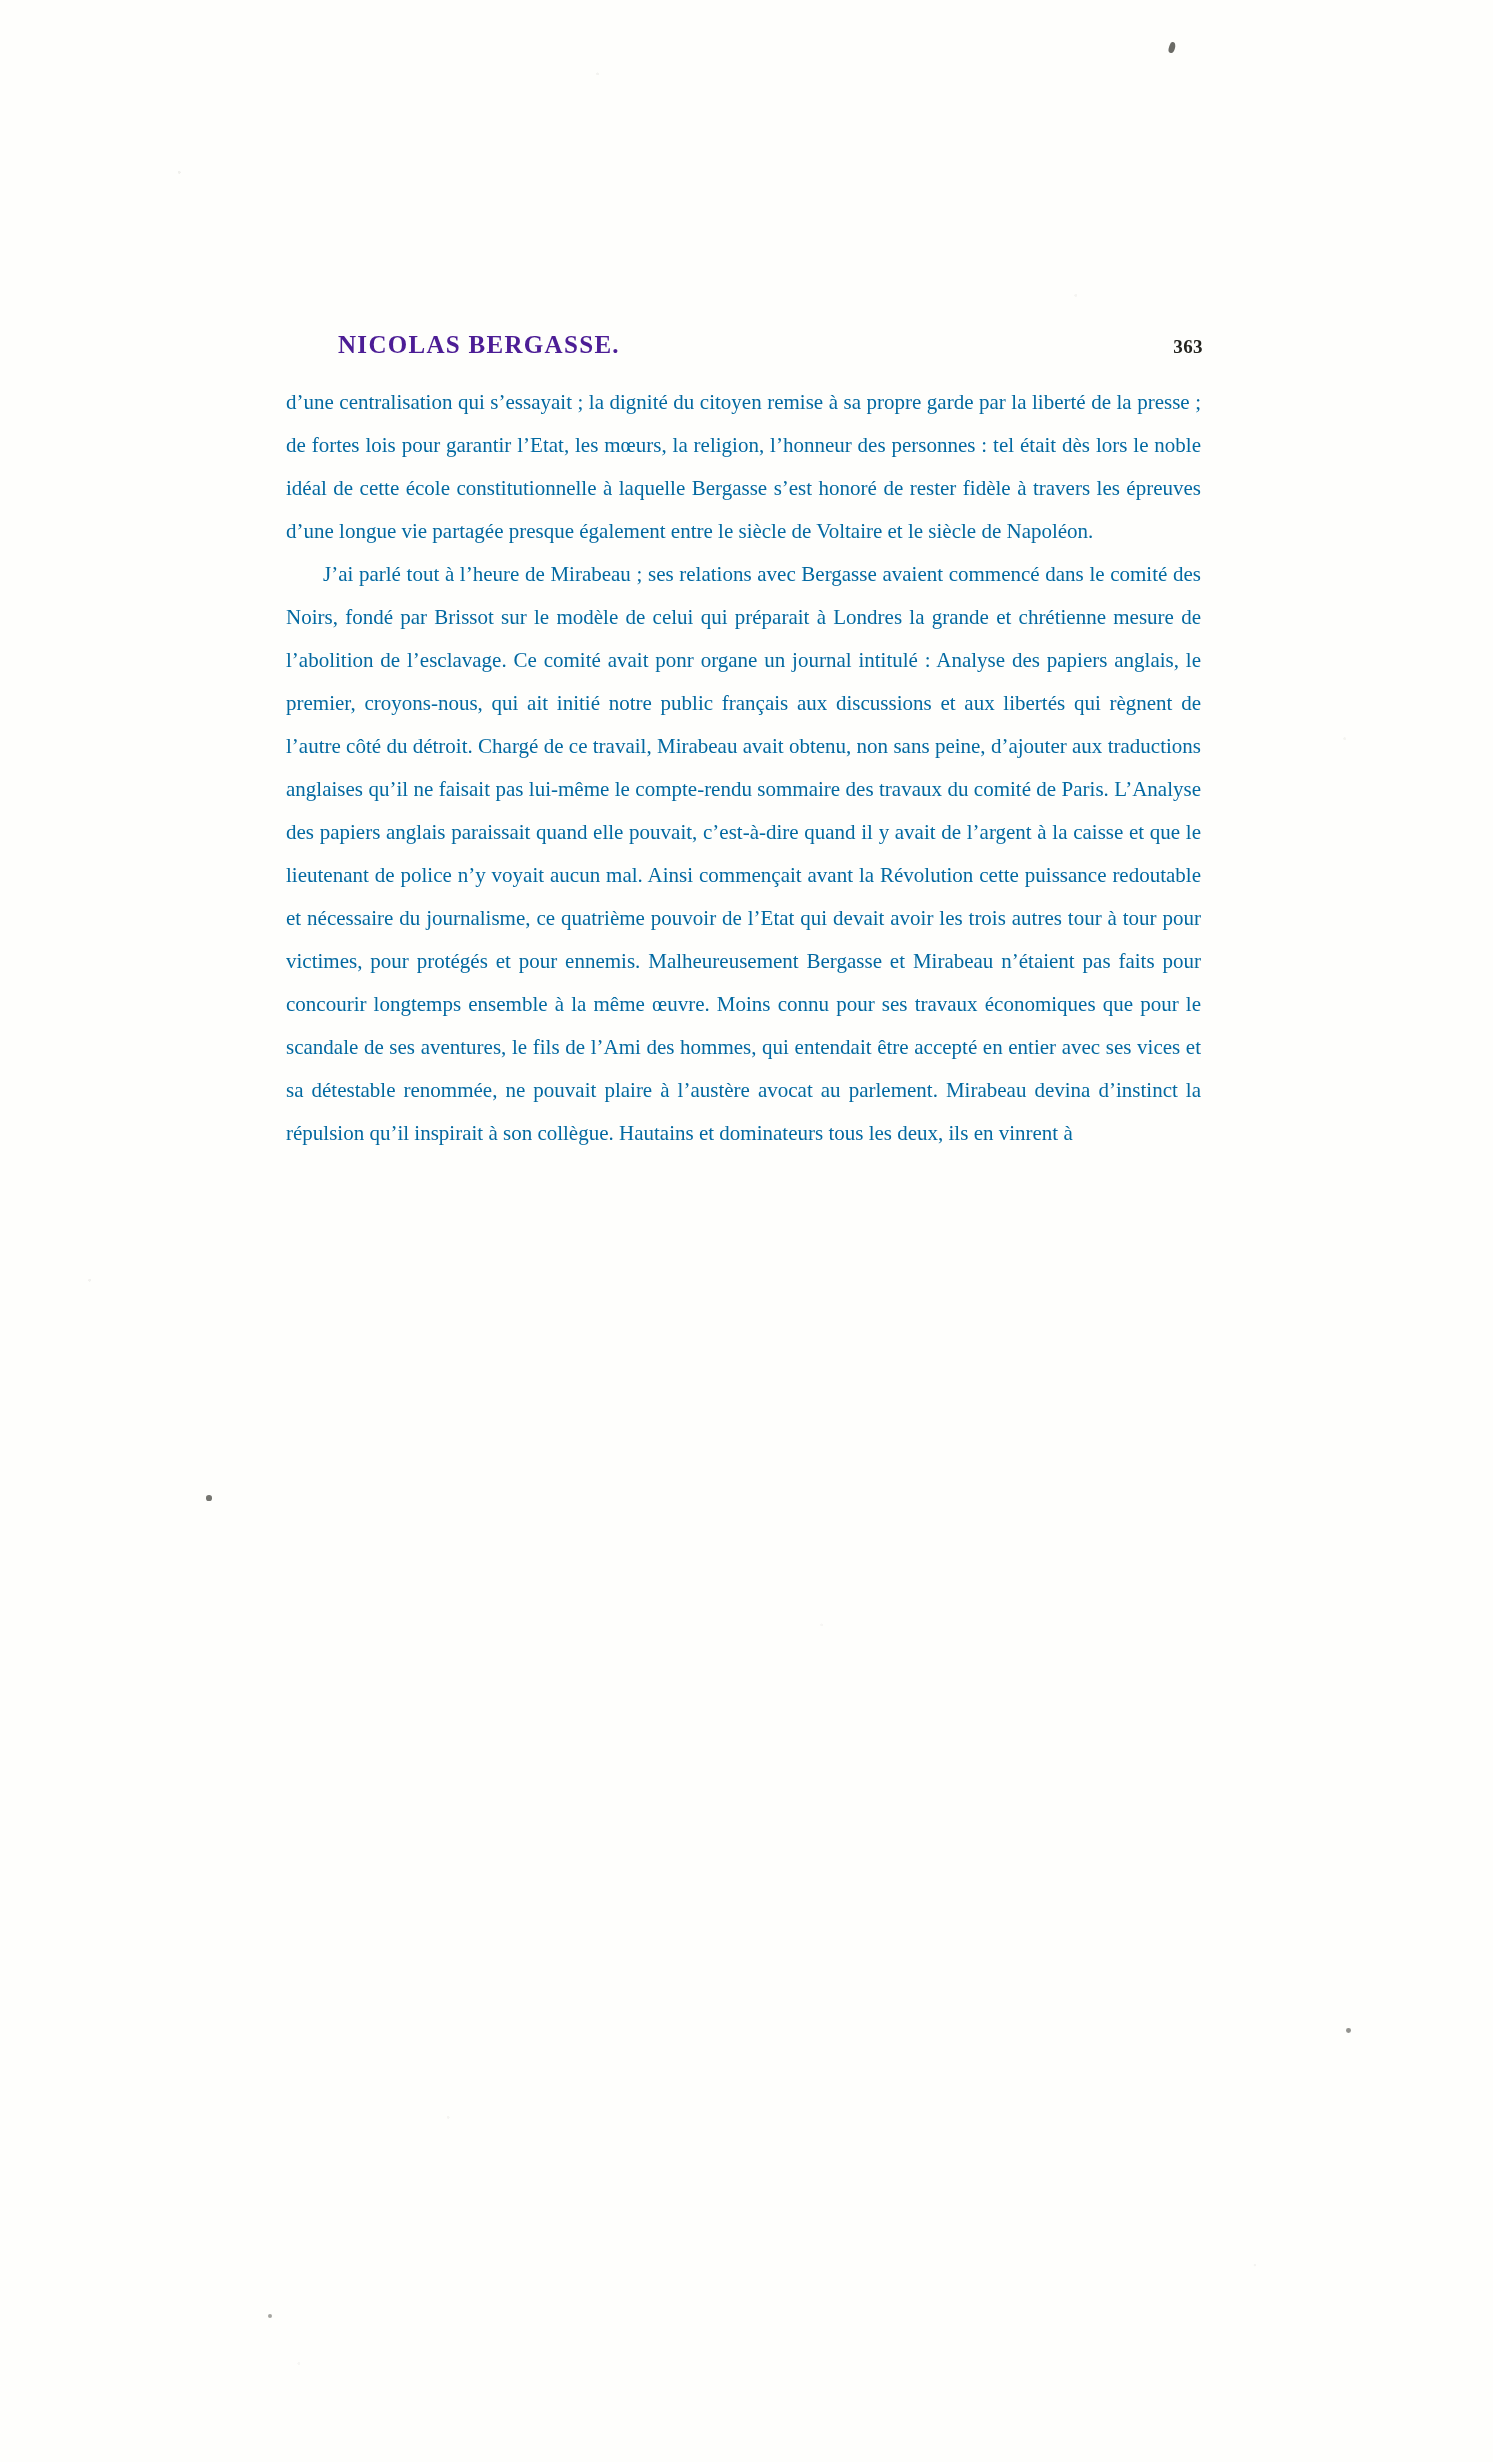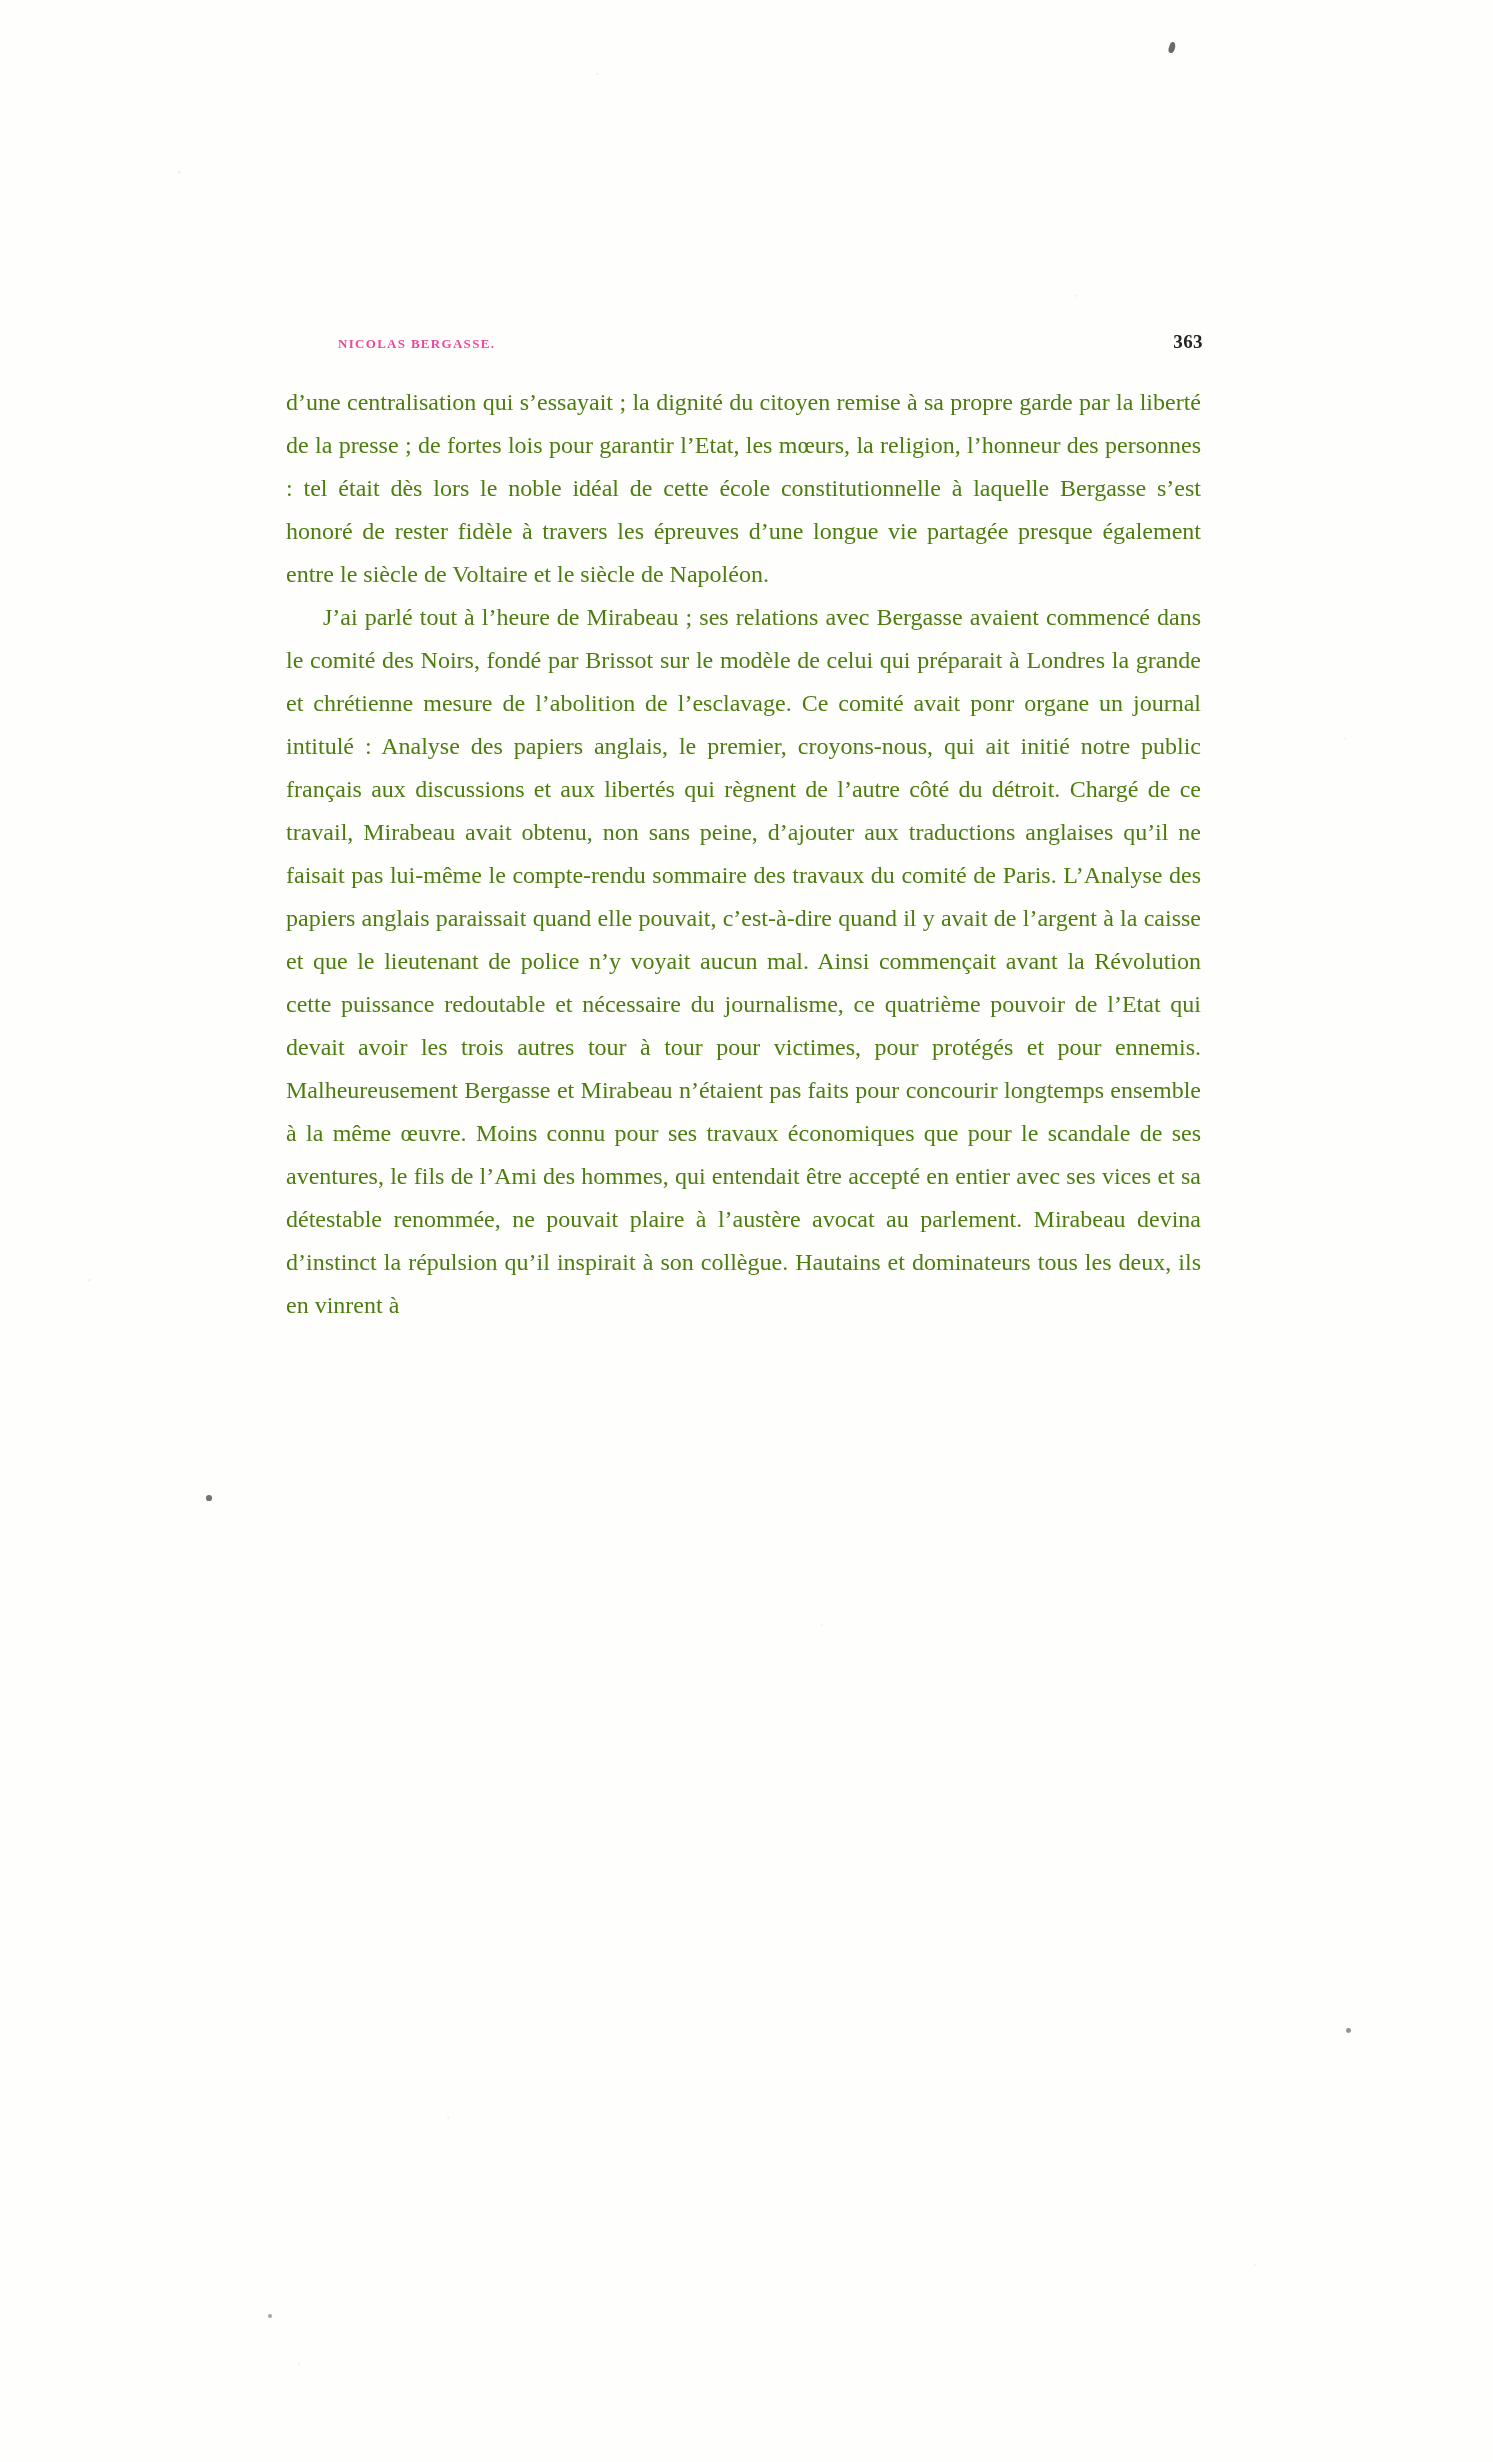--- a/index.html
+++ b/index.html
@@ -40,43 +40,43 @@
     top: 331px;
     width: 917px;
     height: 29px;
     display: flex;
     align-items: baseline;
     justify-content: space-between;
   }
   .running-title {
     font-family: "Liberation Serif", serif;
     font-weight: 700;
-    font-size: 13px;
+    font-size: 25px;
     letter-spacing: 1.3px;
     margin-left: 52px;
-    color: #ec4899;
+    color: #4c1d95;
   }
   .folio {
     font-family: "Liberation Serif", serif;
     font-weight: 700;
     font-size: 19px;
     color: #24241f;
     letter-spacing: 0.4px;
   }
 
   .body-text {
     position: absolute;
     left: 286px;
     top: 381px;
     width: 915px;
-    font-size: 24px;
+    font-size: 21px;
     line-height: 43px;
     text-align: justify;
     text-justify: inter-word;
-    color: #4d7c0f;
+    color: #0369a1;
   }
   .body-text p {
     margin: 0;
     text-indent: 0;
   }
   .body-text p.indent {
     text-indent: 37px;
   }
   .ital { }
 

